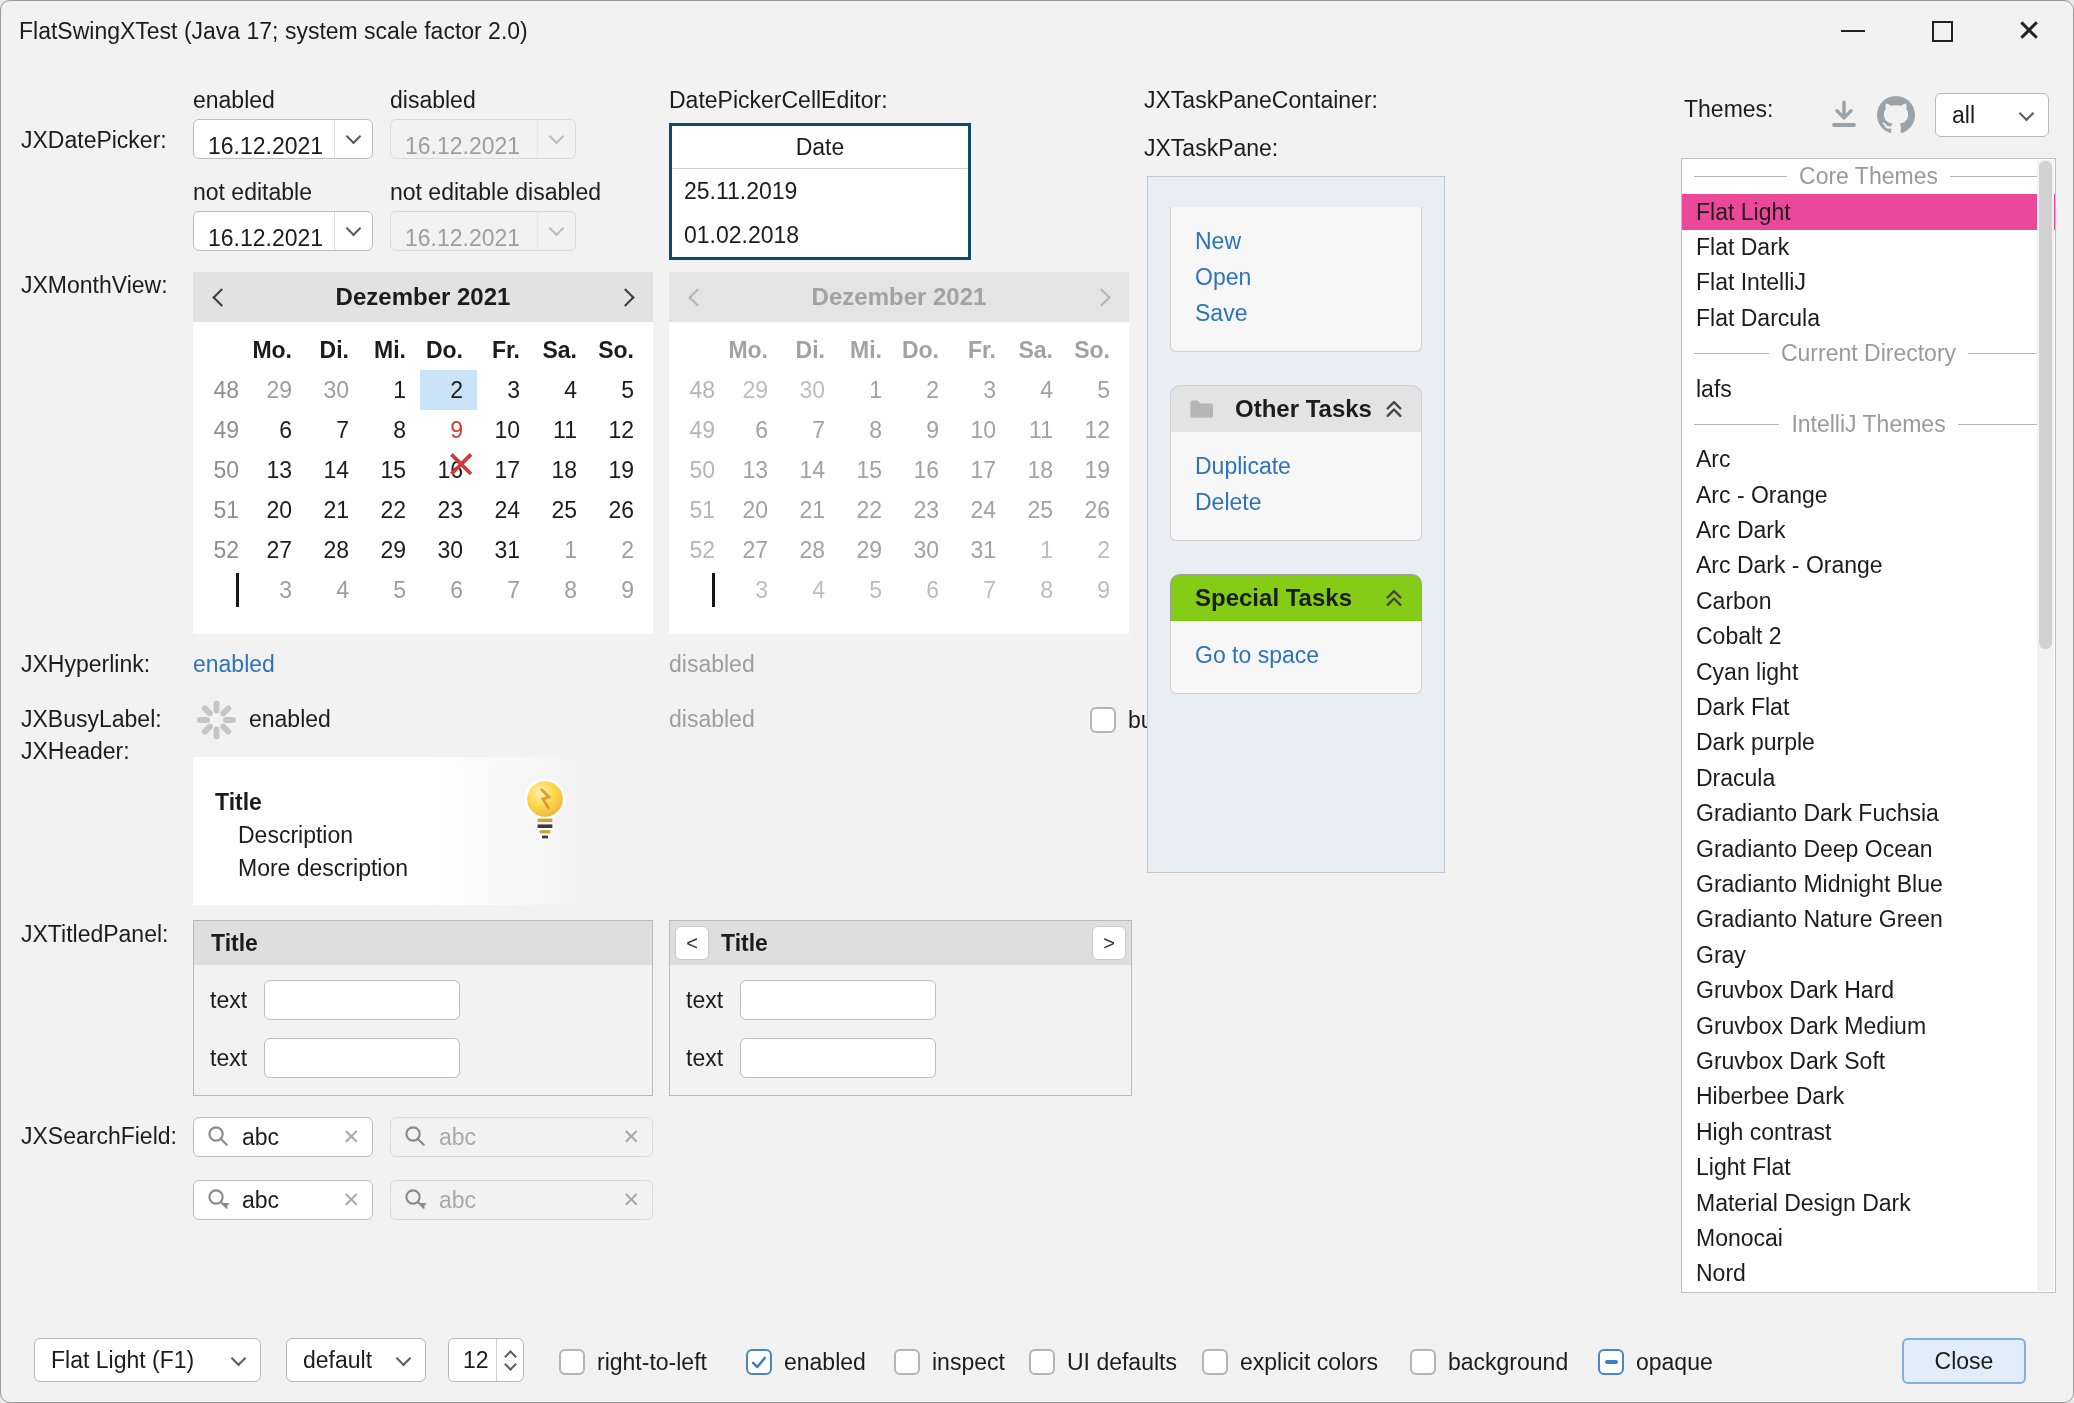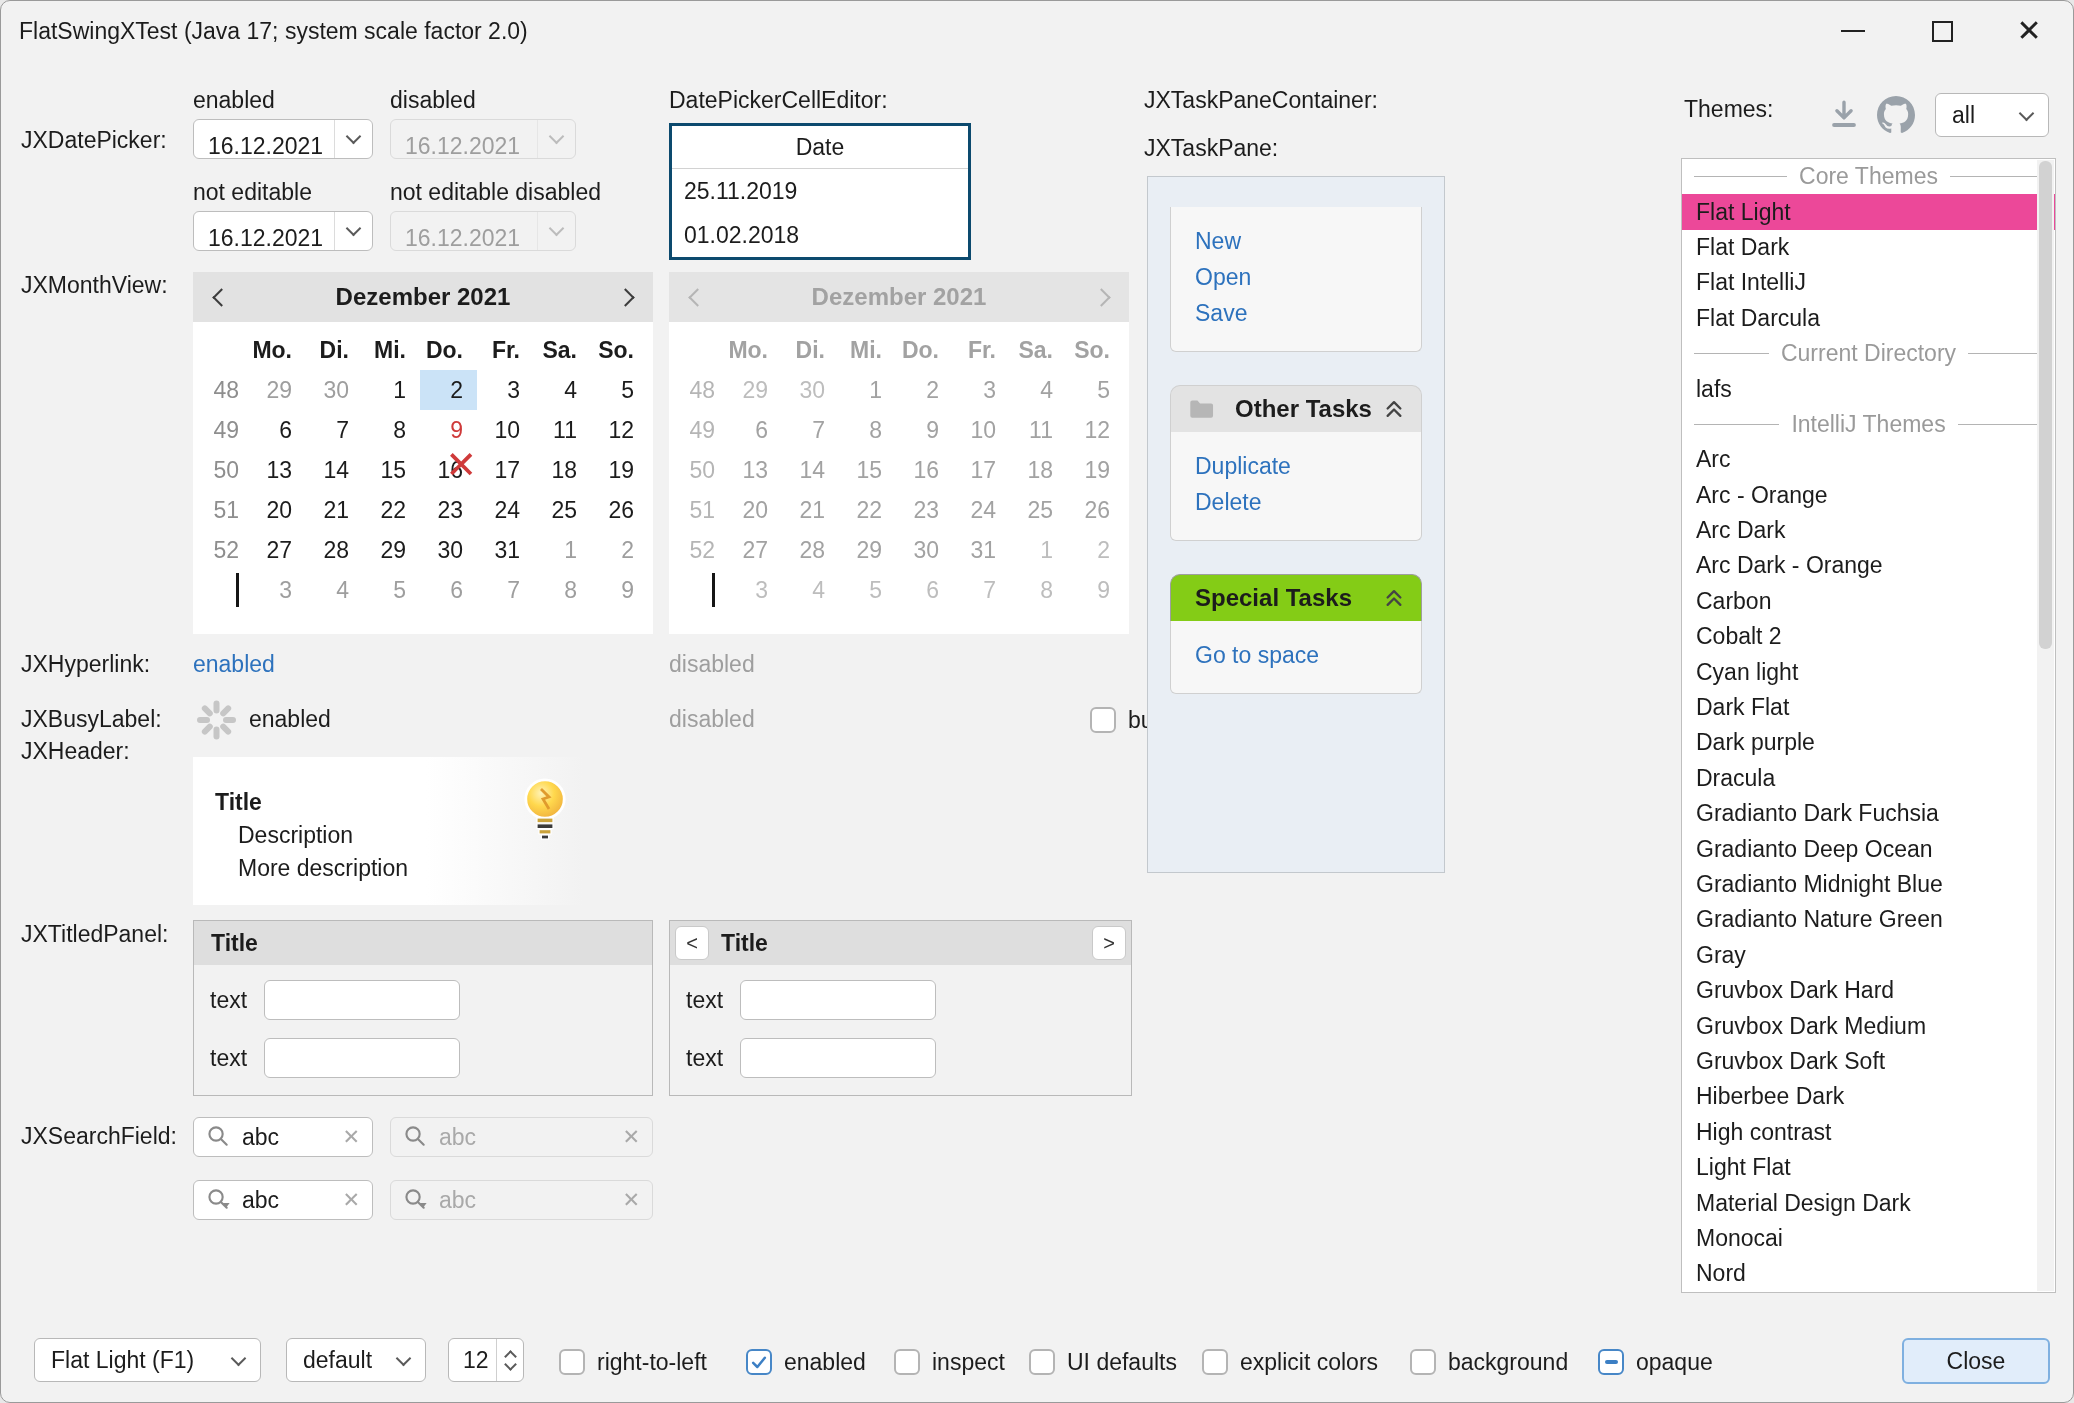--- a/index.html
+++ b/index.html
@@ -101,21 +101,21 @@
   
   .check { position:absolute; top:1339px; height:44px; display:flex; align-items:center; gap:12px; }
   .box { width:26px; height:26px; background:#fff; border:2px solid #b4b4b4; border-radius:6px; flex:none; display:flex; align-items:center; justify-content:center; }
   .box.checked,.box.indeterminate { border-color:#4787c7; }
   .dash-b { width:13px; height:4px; background:#3c7fc4; border-radius:2px; }
   .spinner-box { position:absolute; left:447px; top:1337px; width:76px; height:44px; background:#fff; border:1px solid #b8b8b8; border-radius:6px; display:flex; }
   .spinner-box .num { flex:1; display:flex; align-items:center; padding-left:14px; }
   .spinner-box .arrows { width:27px; border-left:1px solid #cfcfcf; display:flex; flex-direction:column; align-items:center; justify-content:center; gap:5px; }
   .sp-up { width:9px; height:9px; border-left:2px solid #5a5a5a; border-top:2px solid #5a5a5a; transform:rotate(45deg); margin-bottom:-3px; }
   .sp-dn { width:9px; height:9px; border-right:2px solid #5a5a5a; border-bottom:2px solid #5a5a5a; transform:rotate(45deg); margin-top:-3px; }
-  .close-btn { position:absolute; left:1901px; top:1337px; width:148px; height:46px; background:#e1edfa; border:2px solid #7fb0e0; border-radius:6px; display:flex; align-items:center; justify-content:center; }
+  .close-btn { position:absolute; left:1901px; top:1337px; width:124px; height:46px; background:#e1edfa; border:2px solid #7fb0e0; border-radius:6px; display:flex; align-items:center; justify-content:center; }
 </style>
 </head>
 <body>
 
 <div class="win">
 
   <div class="titlebar">
     <span>FlatSwingXTest (Java 17;  system scale factor 2.0)</span>
   </div>
   <div class="win-btn" style="left:1820px;">

